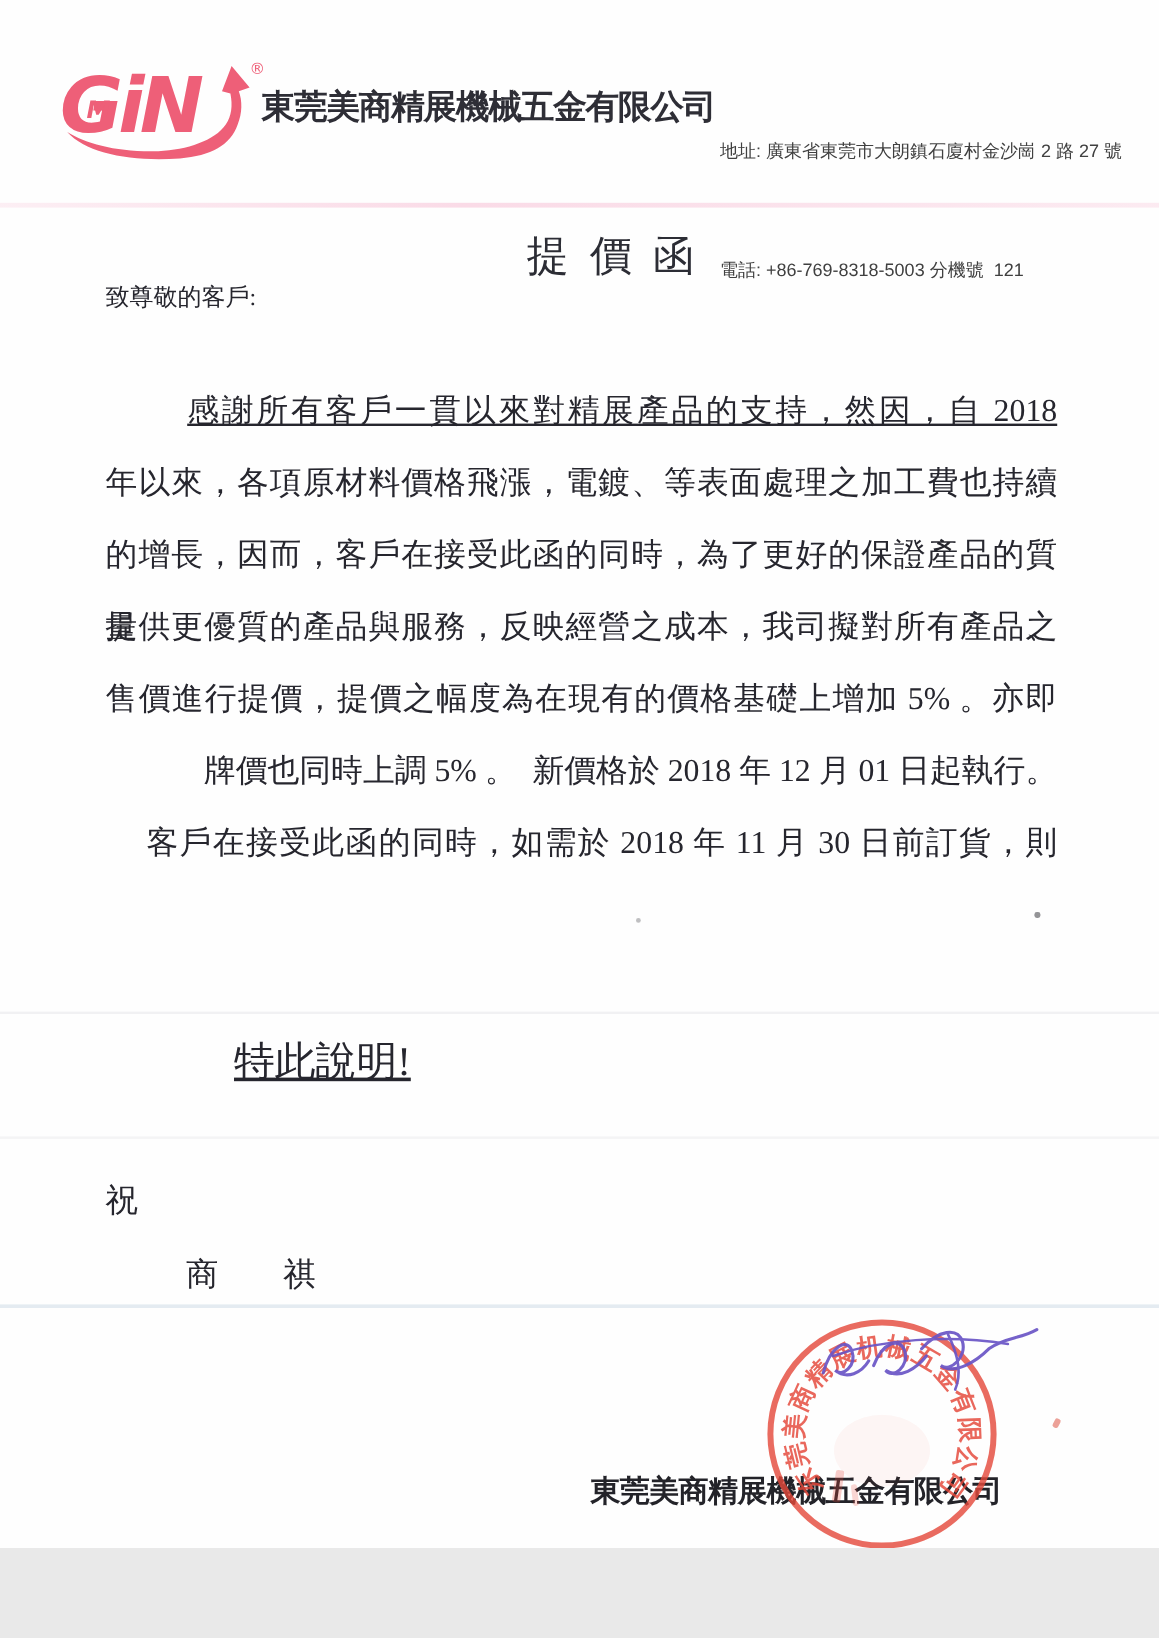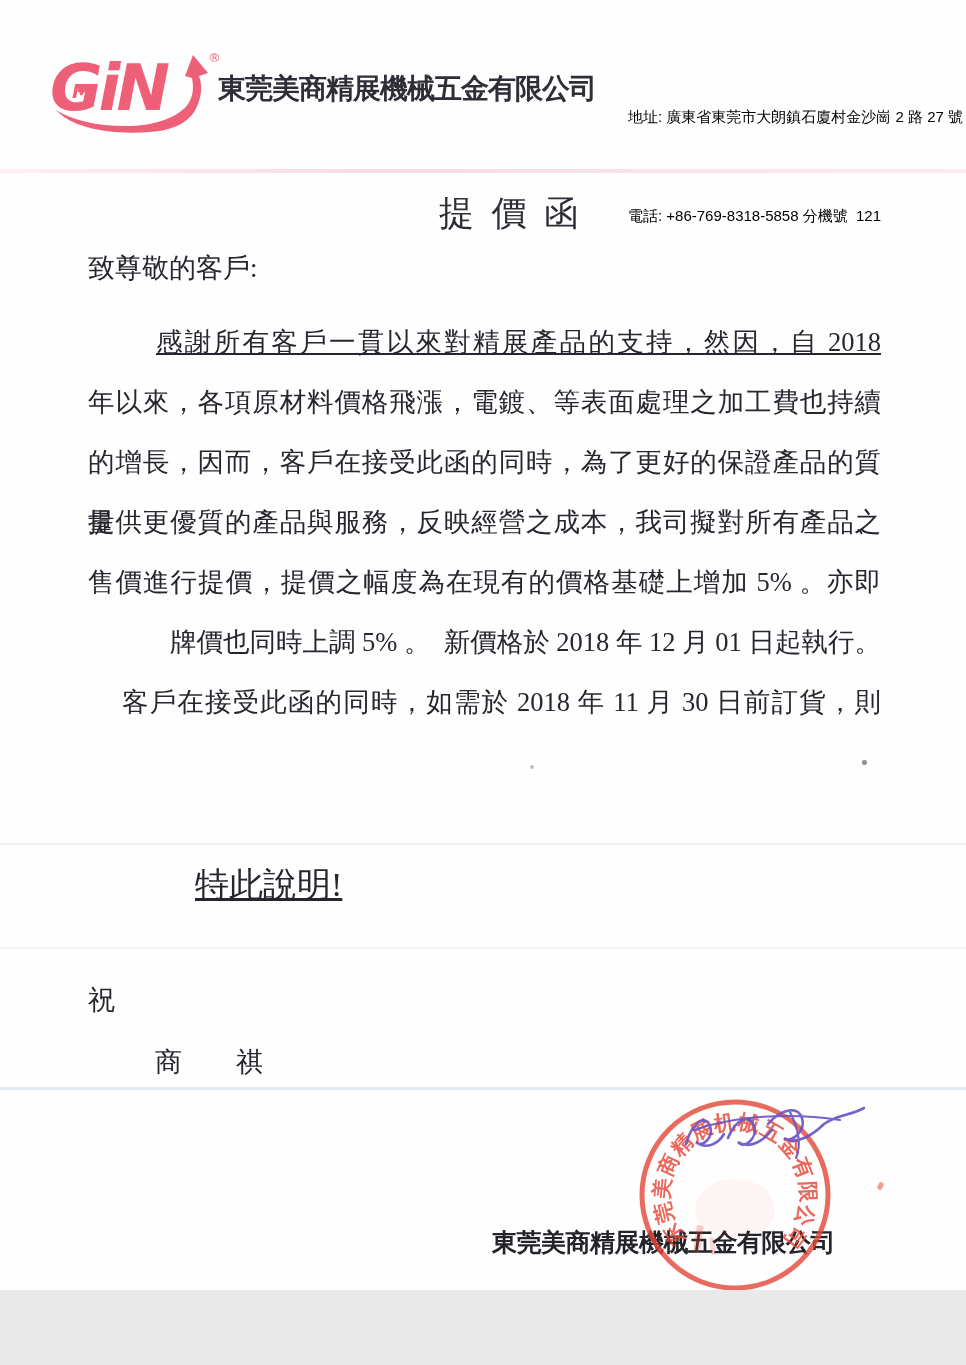--- a/index.html
+++ b/index.html
@@ -10,30 +10,30 @@
     color:#26262e;
   }
   
   .logo { position:absolute; left:46px; top:40px; width:182px; height:100px; }
   .header-company {
     position:absolute; left:218px; top:70px;
     font-size:28px; font-weight:bold; letter-spacing:-1px; color:#2e2e36;
     white-space:pre;
   }
   .contact {
-    position:absolute; left:600px; top:34px;
+    position:absolute; left:600px; top:44px;
     font-family:"Liberation Sans","DejaVu Sans",sans-serif;
-    font-size:15px; line-height:33px; color:#000000; white-space:pre;margin-left:28px;
+    font-size:15px; line-height:33px; color:#404040; white-space:pre;
   }
   
   .title {
     position:absolute; left:439px; top:190px;
     font-size:35px; color:#2c2d35; white-space:pre; font-weight:500;
   }
-  .salutation { position:absolute; left:88px; top:250px; font-size:27px; }
+  .salutation { position:absolute; left:88px; top:234px; font-size:20px; }
   .body-lines { position:absolute; left:88px; top:312px; width:793px; font-size:26.5px; }
   .line { height:60px; line-height:60px; }
   .line.j { text-align:justify; text-align-last:justify; }
   .line.plain { white-space:pre; text-align:right; }
   .line.indent-lg { text-indent:68px;text-decoration:underline; }
   .line.indent-sm { text-indent:34px; }
   .closing-note { position:absolute; left:195px; top:862px; font-size:34px;text-decoration:underline; }
   .wish-prefix { position:absolute; left:88px; top:982px; font-size:27px; }
   .wish-word { position:absolute; left:155px; top:1044px; font-size:27px; white-space:pre;text-align:center; }
   .signer-company {
@@ -78,21 +78,21 @@
          C 133 77, 110 85, 86 86 C 52 87, 26 80, 10 70 Z" fill="#ee5f78"></path>
     <text x="4" y="70" font-size="64" font-style="italic" font-weight="bold" font-family="DejaVu Sans, sans-serif" letter-spacing="-4" fill="#ee5f78">GiN</text>
     <text x="26" y="58" font-size="20" font-style="italic" font-weight="bold" font-family="DejaVu Sans, sans-serif" fill="#ee5f78">M</text>
     <text x="162" y="22" font-size="13" font-family="DejaVu Sans, sans-serif" fill="#ee5f78">®</text>
   </svg>
 
   <div class="header-company">東莞美商精展機械五金有限公司</div>
 
   <div class="contact">
     <div>地址: 廣東省東莞市大朗鎮石廈村金沙崗 2 路 27 號</div>
-    <div>電話: +86-769-8318-5858 分機號  121</div>
+    <div>電話: +86-769-8318-5003 分機號  121</div>
   </div>
 
   <div class="title">提  價  函</div>
 
   <div class="salutation">致尊敬的客戶:</div>
 
   <div class="body-lines">
     <div class="line j indent-lg">感謝所有客戶一貫以來對精展產品的支持，然因，自 2018</div>
     <div class="line j">年以來，各項原材料價格飛漲，電鍍、等表面處理之加工費也持續</div>
     <div class="line j">的增長，因而，客戶在接受此函的同時，為了更好的保證產品的質量、</div>

